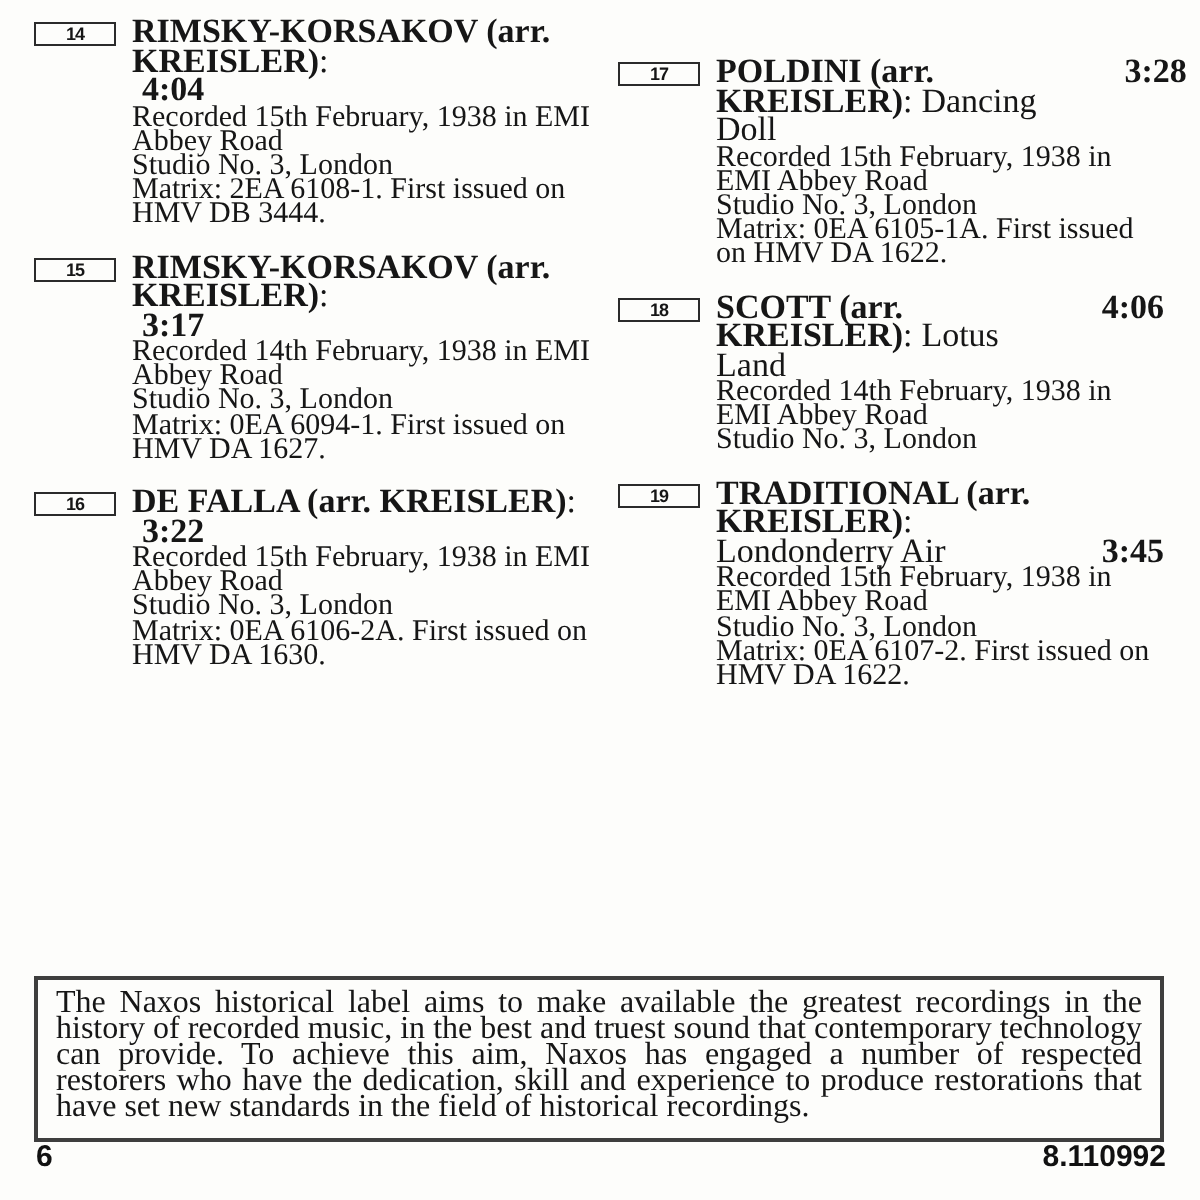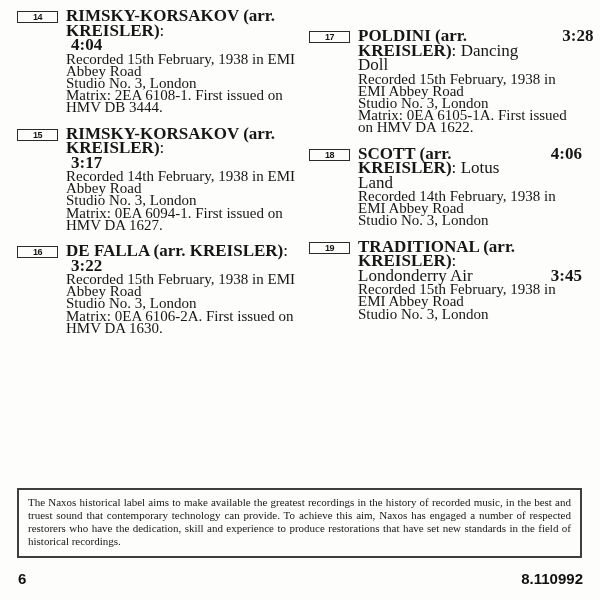--- a/index.html
+++ b/index.html
@@ -34,21 +34,21 @@
   .detail { font-size: 15px; line-height: 12.2px; }
 
   .note-box {
     position: absolute;
     left: 17px; top: 488px; width: 565px;
     border: 2px solid #3e3e3e;
     padding: 6px 9px 8px 9px;
     background: #fdfdfb;
   }
   .note-box p {
-    font-size: 11px; line-height: 12.9px;
+    font-size: 16px; line-height: 12.9px;
     text-align: justify;
   }
   .pfooter {
     position: absolute;
     left: 18px; top: 570px; width: 565px;
     display: flex; justify-content: space-between;
     font-family: "Liberation Sans", sans-serif;
     font-weight: bold; font-size: 15px;
     color: #111;
   }
@@ -121,20 +121,21 @@
     <div class="track">
       <span class="num">19</span>
       <div class="tbody">
         <div class="hline"><span class="htext"><b class="comp">TRADITIONAL (arr. KREISLER)</b><span class="colon">:</span></span></div>
         <div class="tline">
           <span class="ttl"><span>Londonderry Air</span></span>
           <b class="time">3:45</b>
         </div>
         <div class="detail">Recorded 15th February, 1938 in EMI Abbey Road</div>
         <div class="detail">Studio No. 3, London</div>
+        <div class="detail">Matrix: 0EA 6107-2. First issued on HMV DA 1622.</div>
       </div>
     </div>
   </div>
 
 <div class="note-box">
   <p>The Naxos historical label aims to make available the greatest recordings in the history of recorded music, in the best and truest sound that contemporary technology can provide. To achieve this aim, Naxos has engaged a number of respected restorers who have the dedication, skill and experience to produce restorations that have set new standards in the field of historical recordings.</p>
 </div>
 
 <div class="pfooter">
   <span>6</span>

